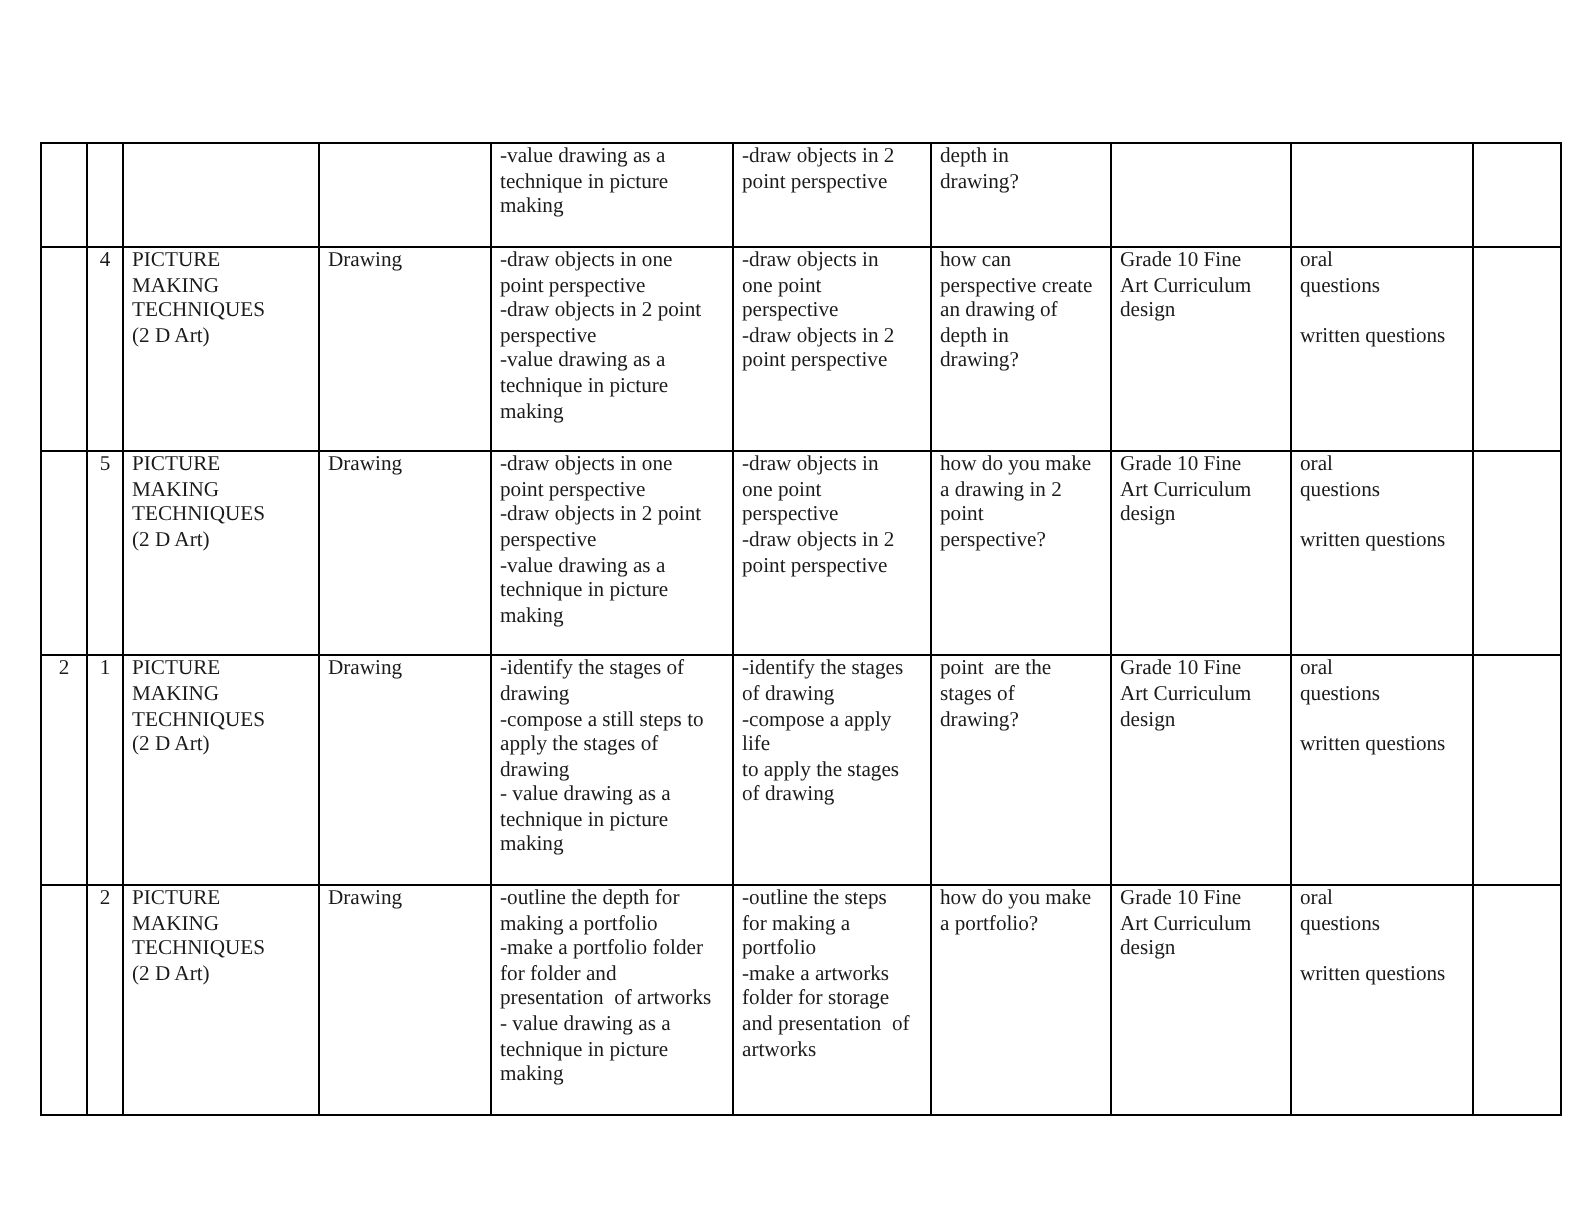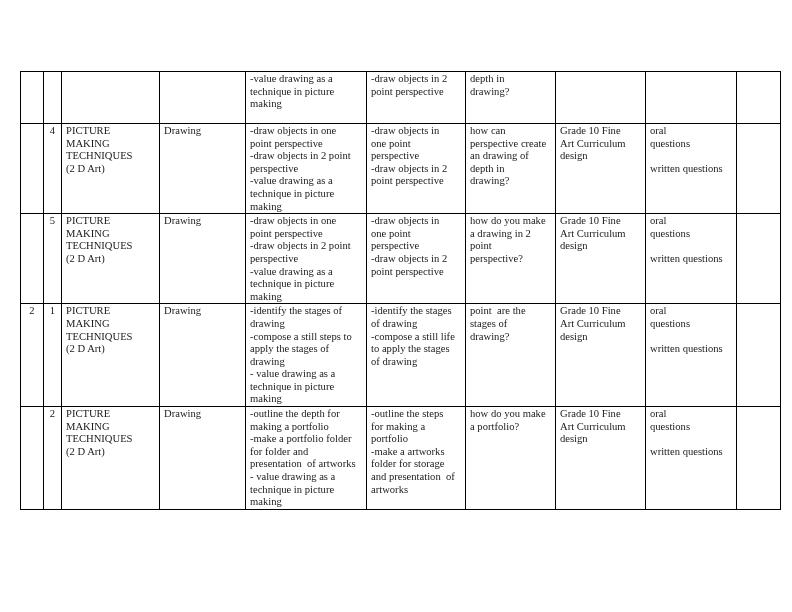--- a/index.html
+++ b/index.html
@@ -8,21 +8,21 @@
     table.scheme {
       position: absolute; left: 20px; top: 71px;
       border-collapse: collapse;
       font-family: "Liberation Serif", serif;
       font-size: 10.6px; line-height: 12.6px; color: #1a1a1a;
       table-layout: fixed;
     }
     table.scheme td {
       border: 1px solid #000;
       vertical-align: top;
-      padding: 1px 4px 0 4px;
+      padding: 1px 4px 12px 4px;
       overflow: hidden;
     }
     td.num { text-align: center; padding-left: 2px; padding-right: 2px; }
     .line { display: block; white-space: pre-wrap; }
     .gap { display: block; height: 12.6px; }
   </style>
 </head>
 <body>
 
 <div class="page">
@@ -169,21 +169,21 @@
             <span class="line">-compose a still steps to</span>
             <span class="line">apply the stages of</span>
             <span class="line">drawing</span>
             <span class="line">- value drawing as a</span>
             <span class="line">technique in picture</span>
             <span class="line">making</span>
           </td>
         <td>
             <span class="line">-identify the stages</span>
             <span class="line">of drawing</span>
-            <span class="line">-compose a still life</span>
+            <span class="line">-compose a apply life</span>
             <span class="line">to apply the stages</span>
             <span class="line">of drawing</span>
           </td>
         <td>
             <span class="line">point  are the</span>
             <span class="line">stages of</span>
             <span class="line">drawing?</span>
           </td>
         <td>
             <span class="line">Grade 10 Fine</span>

